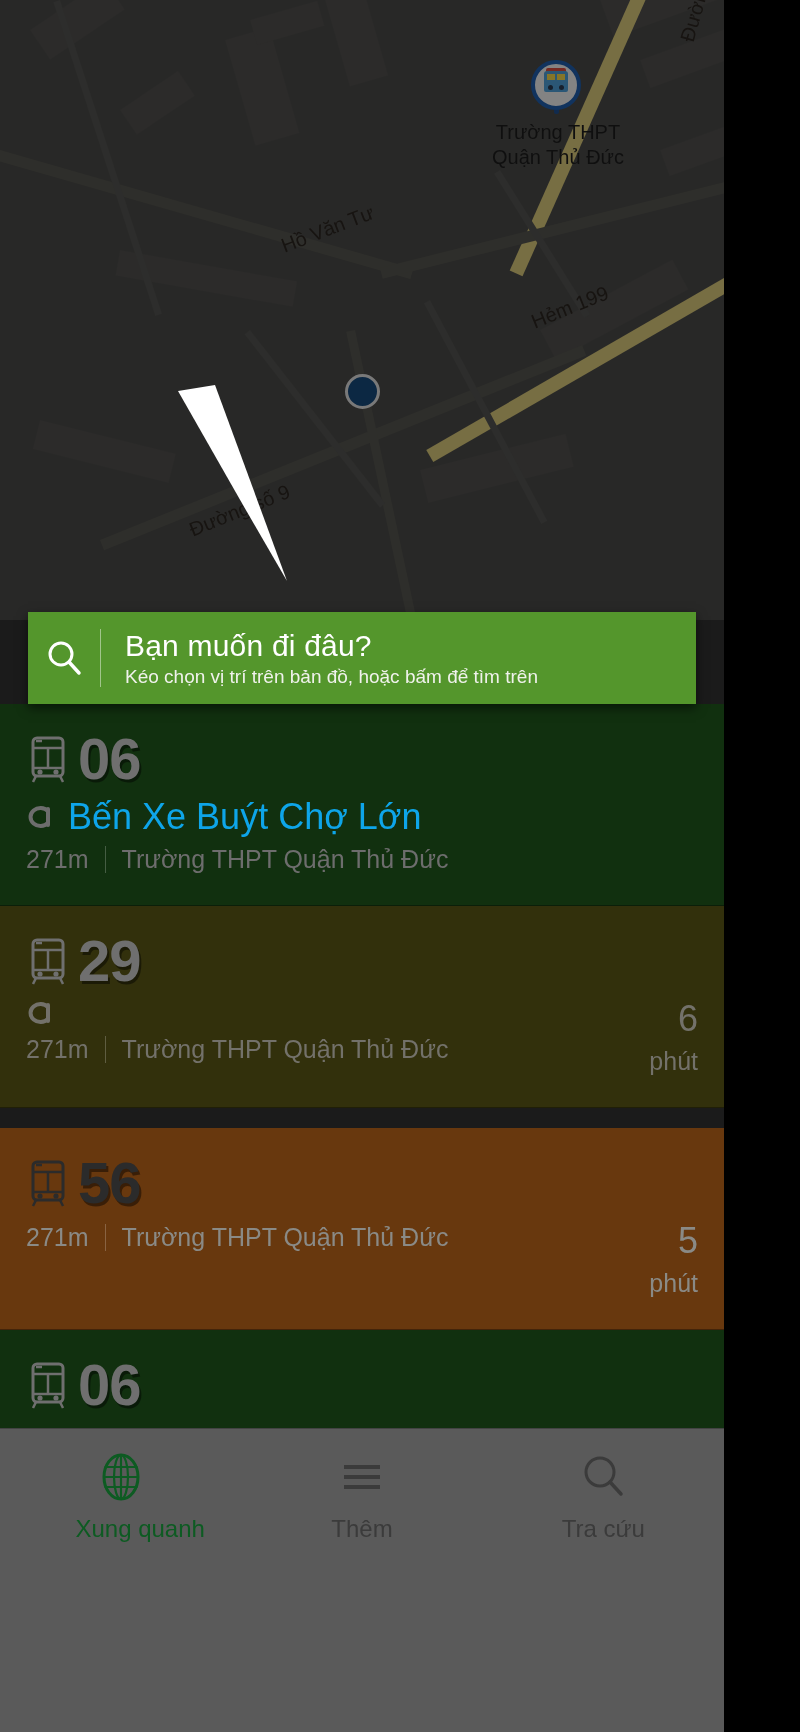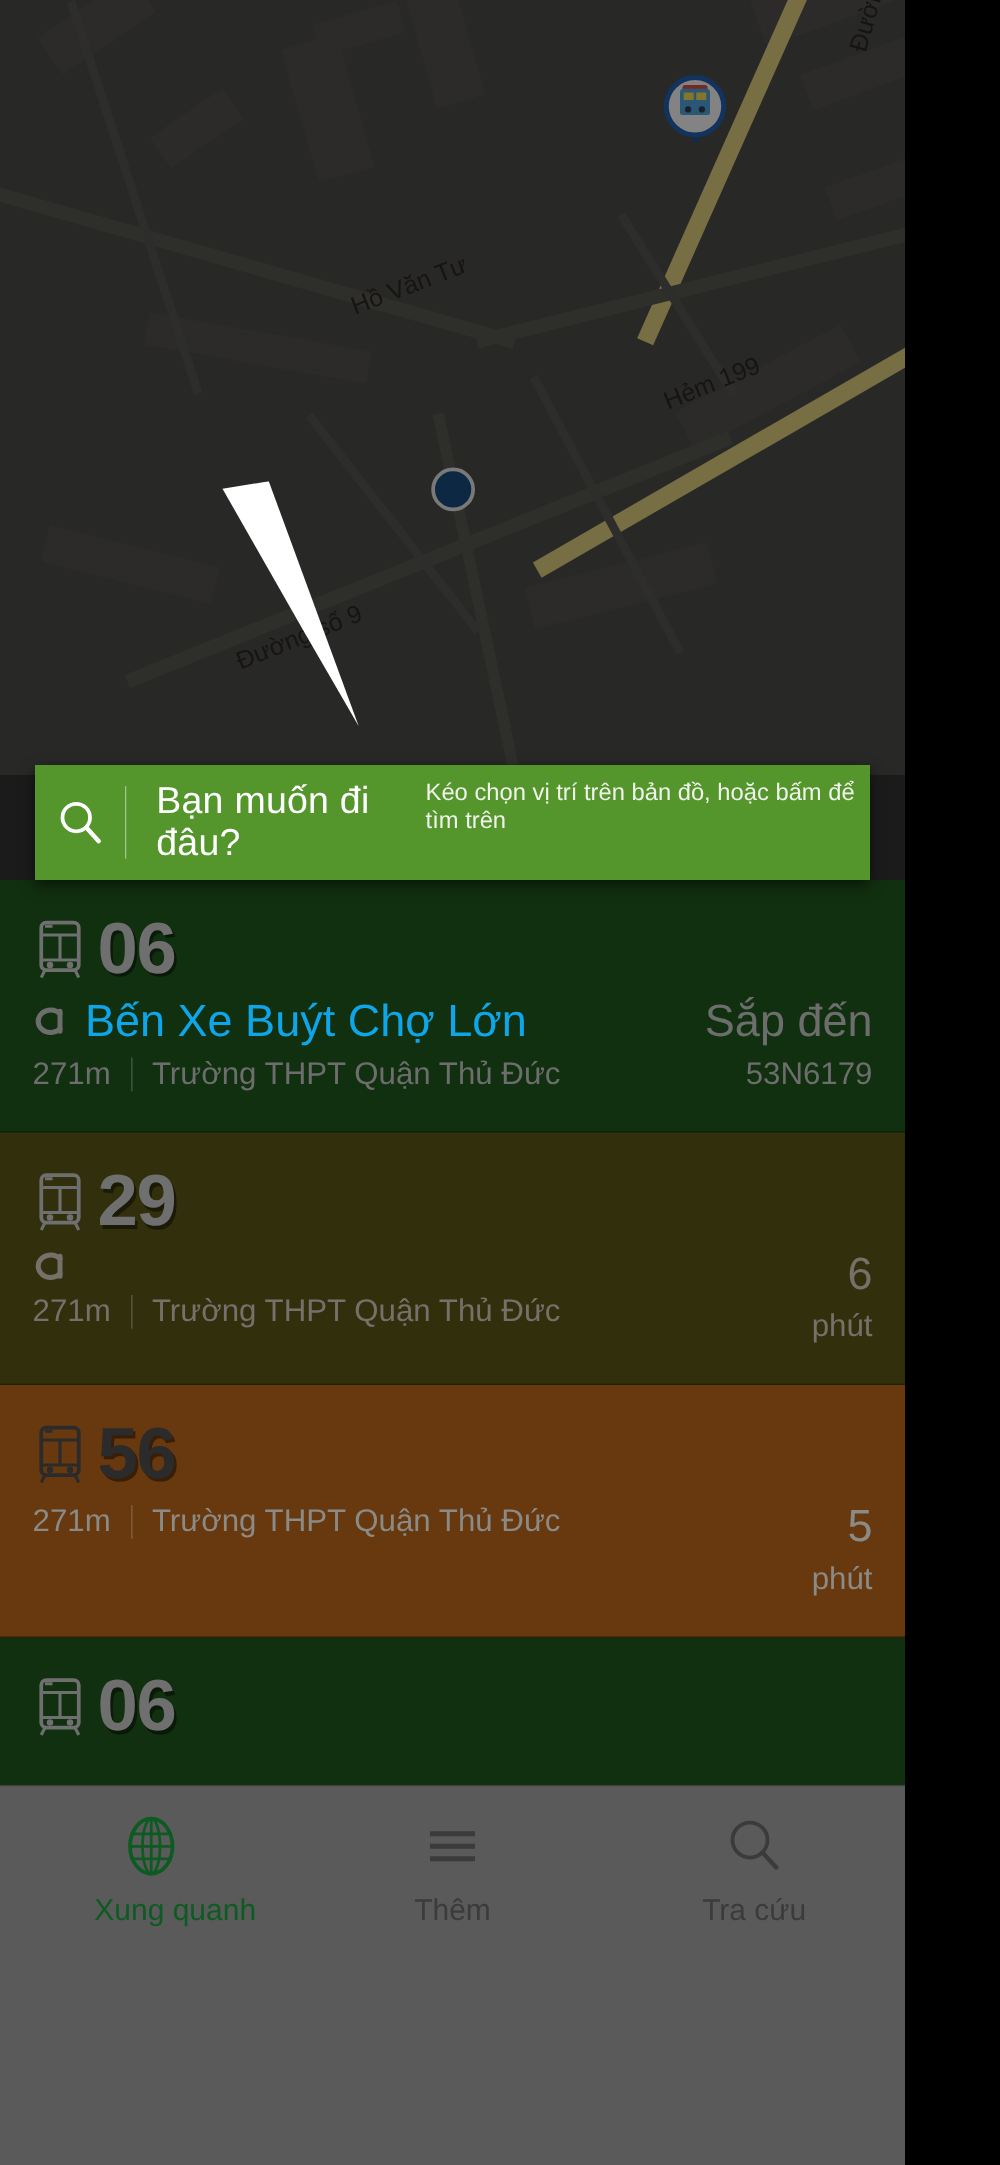--- a/index.html
+++ b/index.html
@@ -132,21 +132,21 @@
     display:flex; align-items:center; justify-content:center;
     flex:0 0 auto;
   }
   #searchbar .sb-sep{
     width:1px; height:58px;
     background:rgba(255,255,255,0.45);
     flex:0 0 auto;
   }
   #searchbar .sb-text{
     padding-left:24px;
-    display:flex; flex-direction:row; justify-content:center;
+    display:flex; flex-direction:column; justify-content:center;
     gap:3px;
   }
   #sb-title{
     color:#ffffff;
     font-size:30px;
     line-height:34px;
     letter-spacing:0.2px;
   }
   #sb-sub{
     color:#f0f2ec;
@@ -297,20 +297,24 @@
       <div class="pin-stick"></div>
       <div class="pin-circle"></div>
       <div class="bus-roof"></div>
       <div class="bus-body"></div>
       <div class="bus-win" style="left:16px;"></div>
       <div class="bus-win" style="left:26px;"></div>
       <div class="bus-wheel" style="left:17px;"></div>
       <div class="bus-wheel" style="left:28px;"></div>
     </div>
 
+    <div class="poi-label" style="left:468px; top:120px; width:180px;">
+      <div>Trường THPT</div>
+      <div>Quận Thủ Đức</div>
+    </div>
 
     <div id="user-dot"></div>
 
     <div class="dimmer"></div>
 
     <svg id="arrow" viewBox="0 0 115 200">
       <polygon points="3,6 40,0 112,196 68,120 3,6" fill="#ffffff"></polygon>
     </svg>
   </div>
 
@@ -351,24 +355,20 @@
                 <path d="M22,9 A10,9 0 1 0 22,21" fill="none" stroke="#6d6d6d" stroke-width="4" stroke-linecap="round"></path>
                 <line x1="22" y1="7" x2="22" y2="23" stroke="#6d6d6d" stroke-width="4" stroke-linecap="round"></line>
               </svg>
               <span class="dest-name" style="color:#0ea5e9">Bến Xe Buýt Chợ Lớn</span>
             </div>
             <div class="meta-line" style="color:#6d6d6d">
               <span class="meta-dist">271m</span>
               <span class="meta-div"></span>
               <span>Trường THPT Quận Thủ Đức</span>
             </div>
-          </div>
-          <div class="row-right">
-            <div class="eta-big" style="color:#6d6d6d">Sắp đến</div>
-            <div class="eta-sub" style="color:#6d6d6d">53N6179</div>
           </div>
         </div>
       </div>
       <div class="route-row" style="background: rgb(50, 48, 12);">
         <div class="row-head">
           <svg class="bus-ic" width="46" height="50" viewBox="0 0 46 50">
             <rect x="7" y="4" width="30" height="38" rx="4" fill="none" stroke="#6f6f6f" stroke-width="3"></rect>
             <line x1="7" y1="14" x2="37" y2="14" stroke="#6f6f6f" stroke-width="2.5"></line>
             <line x1="22" y1="14" x2="22" y2="34" stroke="#6f6f6f" stroke-width="2.5"></line>
             <line x1="7" y1="34" x2="37" y2="34" stroke="#6f6f6f" stroke-width="2.5"></line>
@@ -393,21 +393,21 @@
               <span class="meta-div"></span>
               <span>Trường THPT Quận Thủ Đức</span>
             </div>
           </div>
           <div class="row-right">
             <div class="eta-big" style="color:#73716a">6</div>
             <div class="eta-sub" style="color:#73716a">phút</div>
           </div>
         </div>
       </div>
-      <div class="route-row" style="background: rgb(104, 56, 14);">
+      <div class="route-row" style="background: rgb(104, 56, 14); margin-top: 20px;">
         <div class="row-head">
           <svg class="bus-ic" width="46" height="50" viewBox="0 0 46 50">
             <rect x="7" y="4" width="30" height="38" rx="4" fill="none" stroke="#2b2b2b" stroke-width="3"></rect>
             <line x1="7" y1="14" x2="37" y2="14" stroke="#2b2b2b" stroke-width="2.5"></line>
             <line x1="22" y1="14" x2="22" y2="34" stroke="#2b2b2b" stroke-width="2.5"></line>
             <line x1="7" y1="34" x2="37" y2="34" stroke="#2b2b2b" stroke-width="2.5"></line>
             <circle cx="14" cy="38" r="2.6" fill="#2b2b2b"></circle>
             <circle cx="30" cy="38" r="2.6" fill="#2b2b2b"></circle>
             <line x1="10" y1="42" x2="7" y2="48" stroke="#2b2b2b" stroke-width="2.5"></line>
             <line x1="34" y1="42" x2="37" y2="48" stroke="#2b2b2b" stroke-width="2.5"></line>

